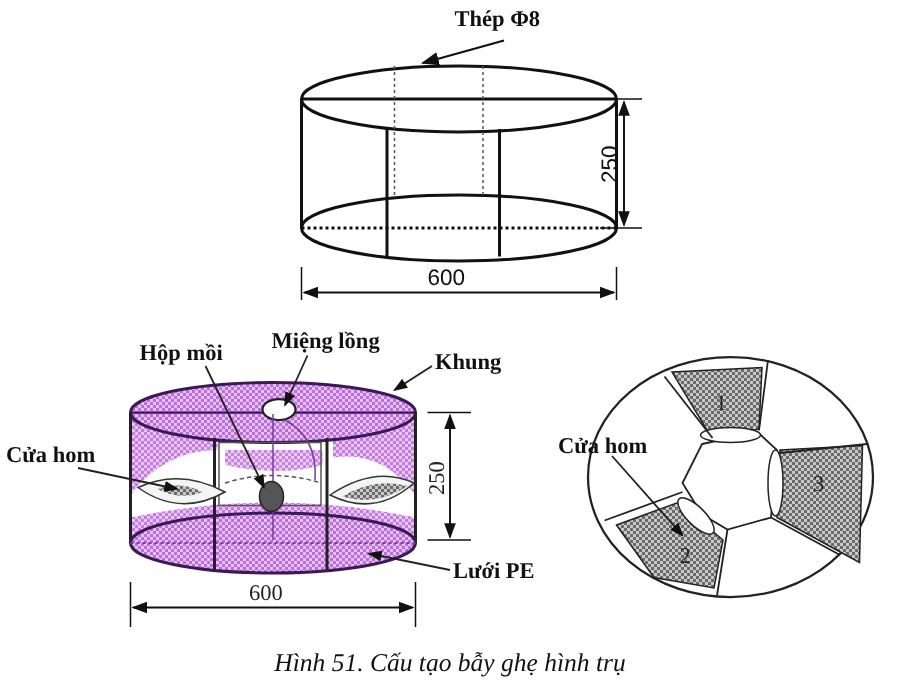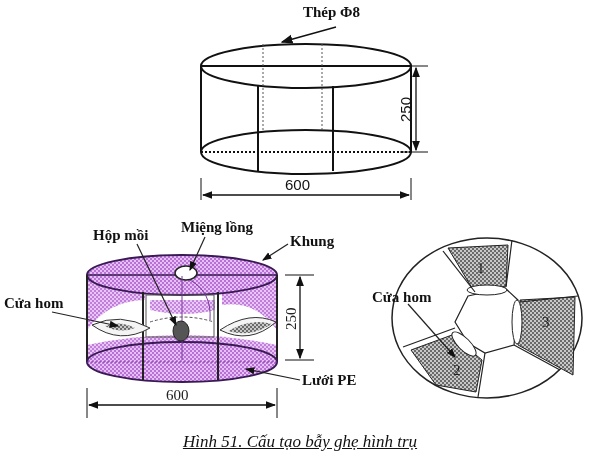--- a/index.html
+++ b/index.html
@@ -3,21 +3,21 @@
   <meta charset="utf-8">
   <style>
     html, body { margin: 0; padding: 0; background: #ffffff; }
     body { width: 600px; height: 465px; position: relative; overflow: hidden;
       font-family: "Liberation Serif", "DejaVu Serif", serif; }
     svg { position: absolute; left: 0; top: 0; }
     .lbl { font-family: "Liberation Serif", "DejaVu Serif", serif; font-size: 15px; fill: #111; font-weight: bold; }
     .dim { font-family: "Liberation Sans", "DejaVu Sans", sans-serif; font-size: 15px; fill: #111; }
     .num { font-family: "Liberation Serif", "DejaVu Serif", serif; font-size: 15px; fill: #222; }
     .caption { position: absolute; left: 0; width: 600px; top: 432px; text-align: center;
-      font-family: "Liberation Serif", "DejaVu Serif", serif; font-style: italic; font-size: 17px; color: #111; text-decoration: underline; }
+      font-family: "Liberation Serif", "DejaVu Serif", serif; font-style: italic; font-size: 17px; color: #111; }
   </style>
 </head>
 <body>
 
 <svg width="600" height="465" viewBox="0 0 600 465">
   <defs>
     <pattern id="pinkMesh" width="4" height="4" patternUnits="userSpaceOnUse">
       <rect width="4" height="4" fill="#e6c0f0"></rect>
       <rect width="2" height="2" fill="#b96fd8"></rect>
       <rect x="2" y="2" width="2" height="2" fill="#b96fd8"></rect>

